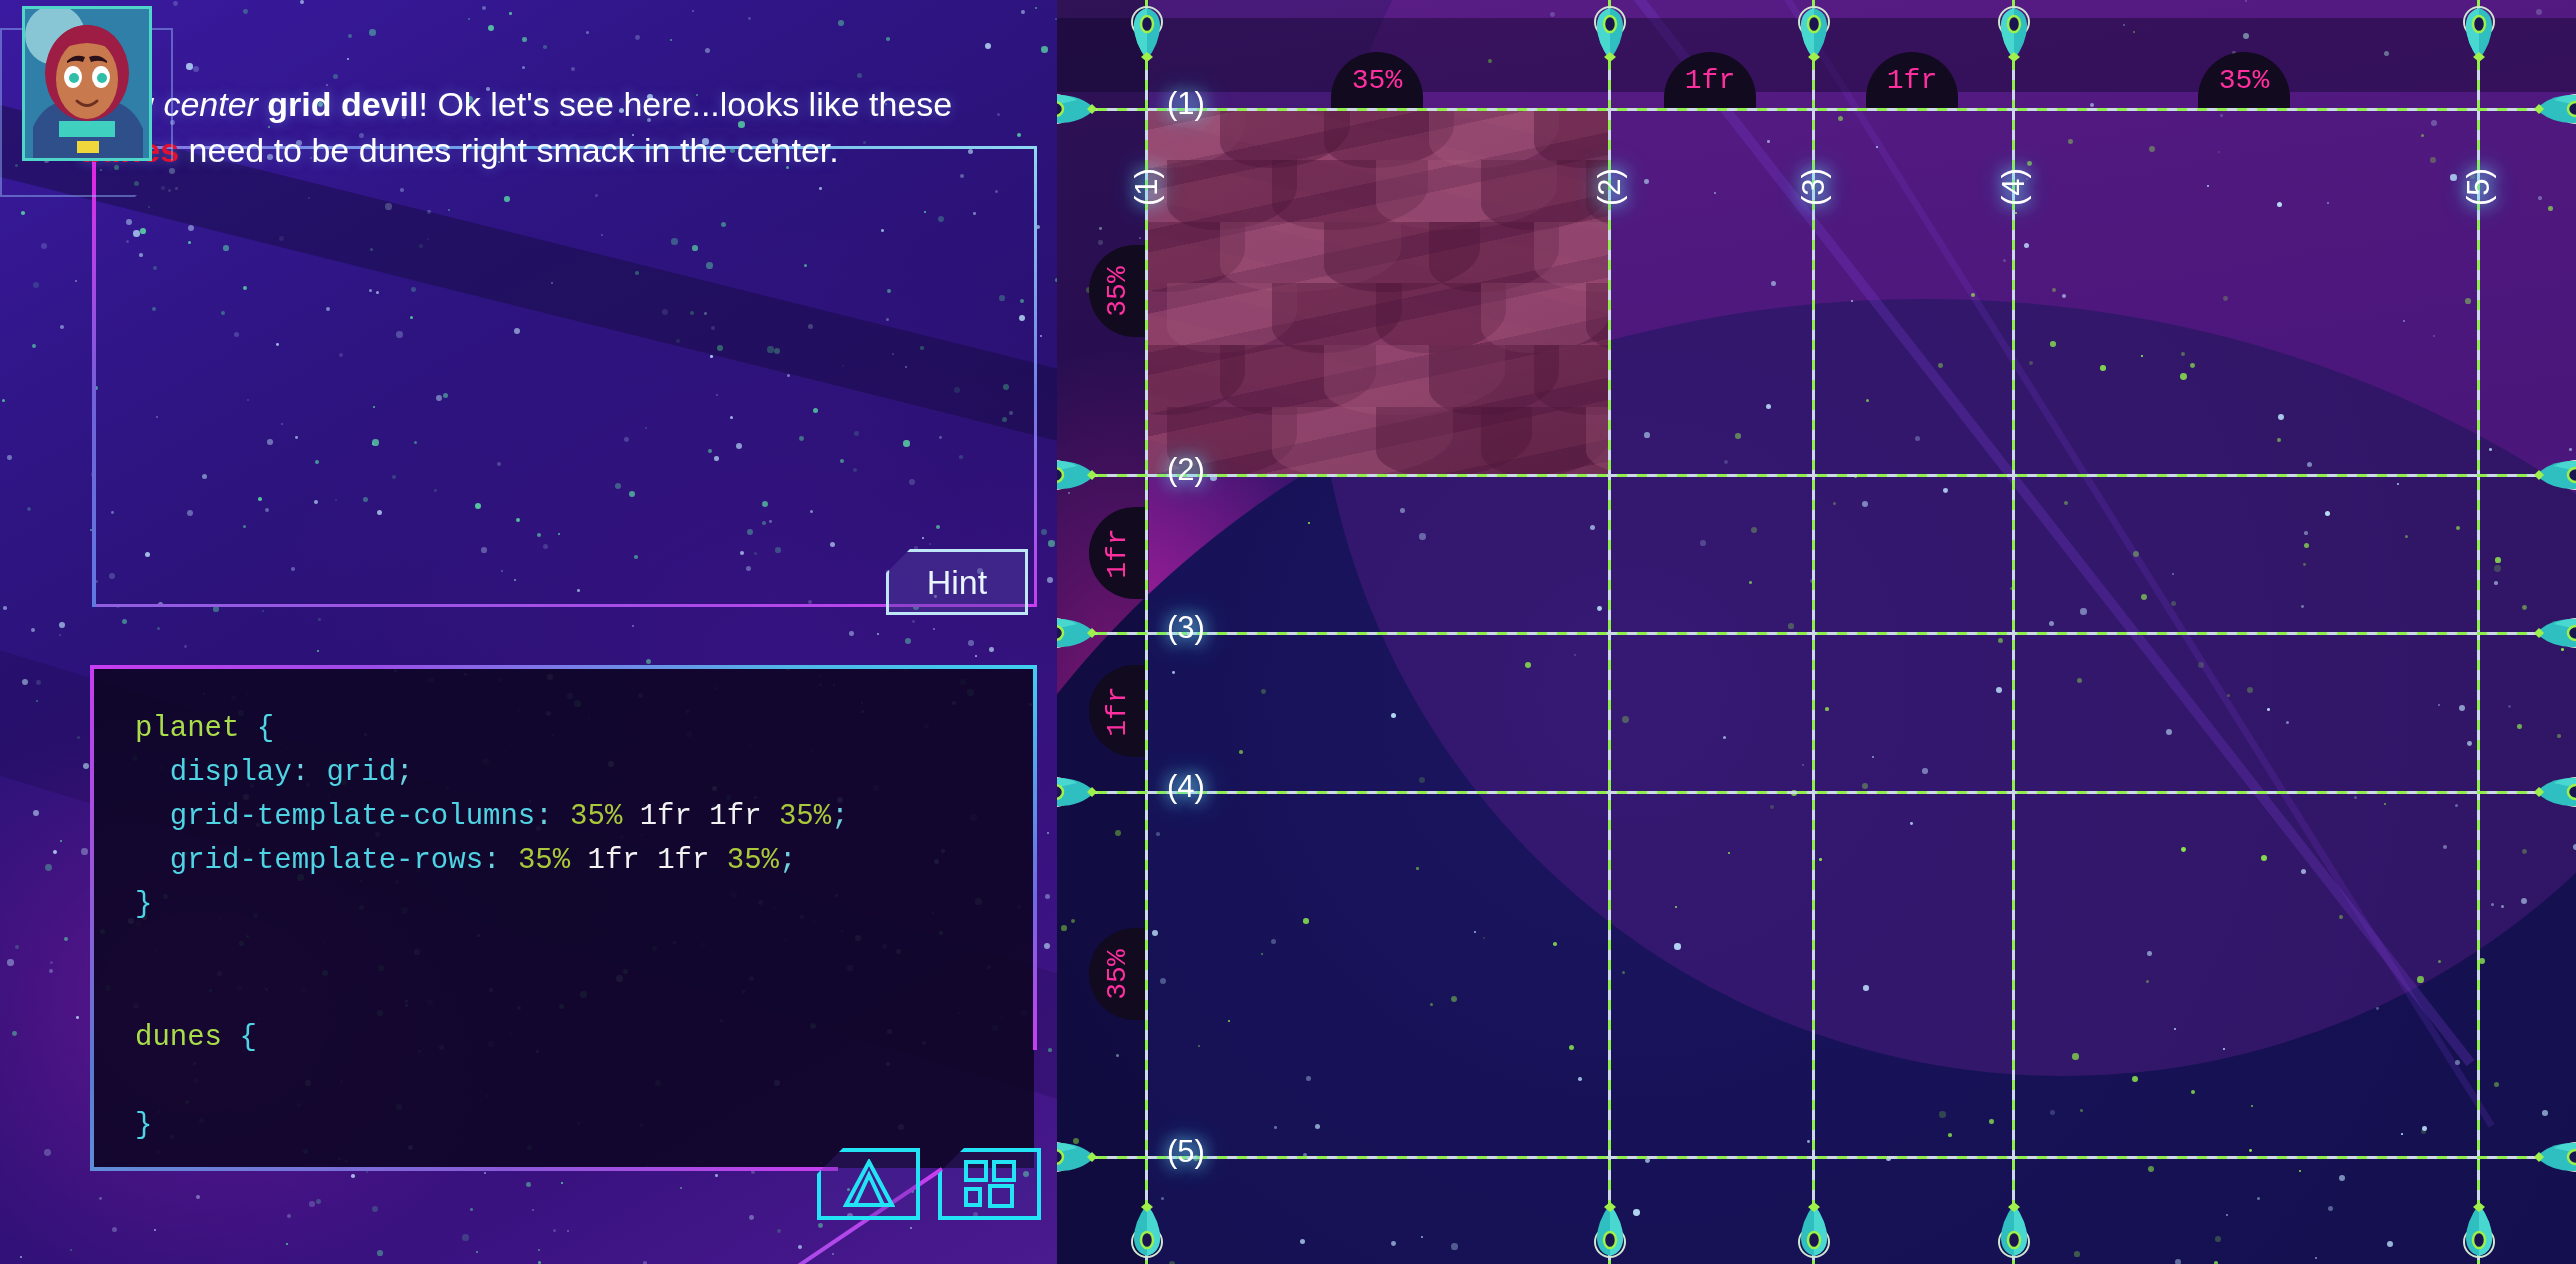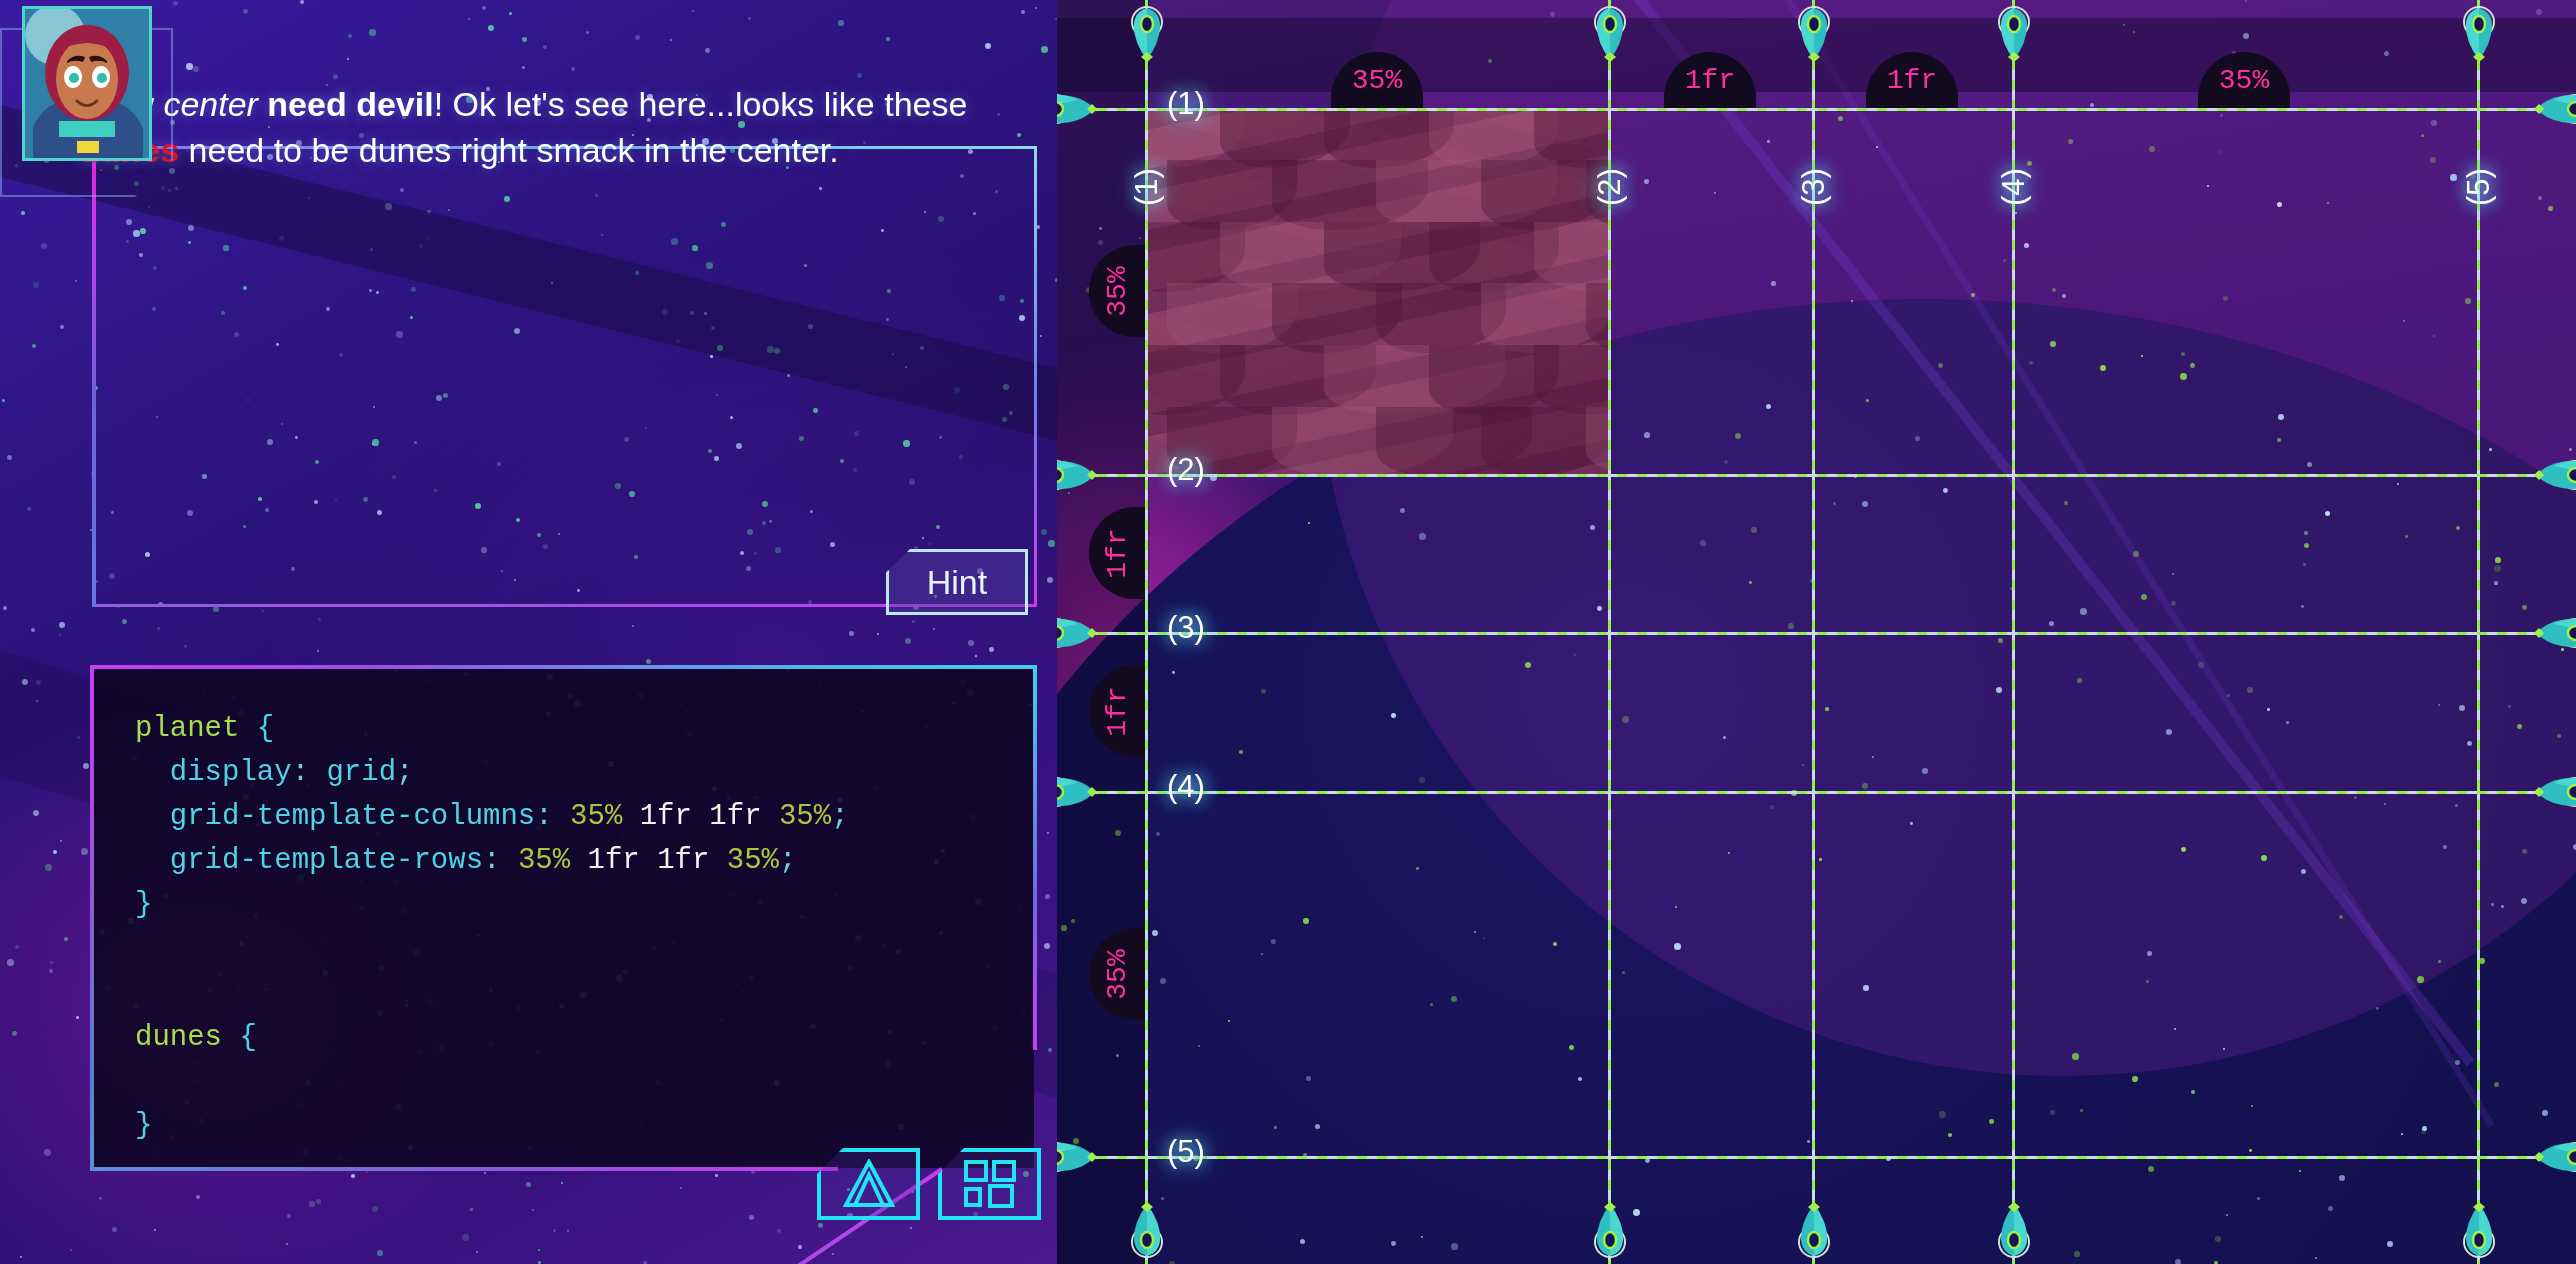--- a/index.html
+++ b/index.html
@@ -681,21 +681,21 @@
     <div class="streak" style="left:-60px;top:90px;width:1296px;height:70px;transform:rotate(14deg);"></div>
     <div class="streak" style="left:-40px;top:638px;width:1296px;height:120px;transform:rotate(17deg);opacity:.5;"></div>
   </div>
 
 
   <div class="dlg">
     <div class="edge e-top"></div>
     <div class="edge e-right"></div>
     <div class="edge e-bottom"></div>
     <div class="edge e-left"></div>
-    <div class="dlg-text" id="dlg-text"><span>Wow </span><span class="ital">center </span><span class="bold">need devil</span><span>! Ok let's see here...looks like these </span><span class="red">dunes</span><span> need to be dunes right smack in the center.</span></div>
+    <div class="dlg-text" id="dlg-text"><span>Wow </span><span class="ital">center </span><span class="bold">grid devil</span><span>! Ok let's see here...looks like these </span><span class="red">dunes</span><span> need to be dunes right smack in the center.</span></div>
   </div>
 
   <div class="avatar">
     <div class="av-hex"></div>
     <div class="av-frame">
       <svg width="124" height="149" viewBox="0 0 124 149">
         <rect width="124" height="149" fill="#2f7fa8"></rect>
         <circle cx="30" cy="26" r="30" fill="#9fd8e0" opacity=".8"></circle>
         <path d="M8 118 q10 -22 30 -26 h48 q22 4 32 28 v29 H8 Z" fill="#2f4f8a"></path>
         <ellipse cx="62" cy="64" rx="42" ry="48" fill="#9d1d44"></ellipse>

